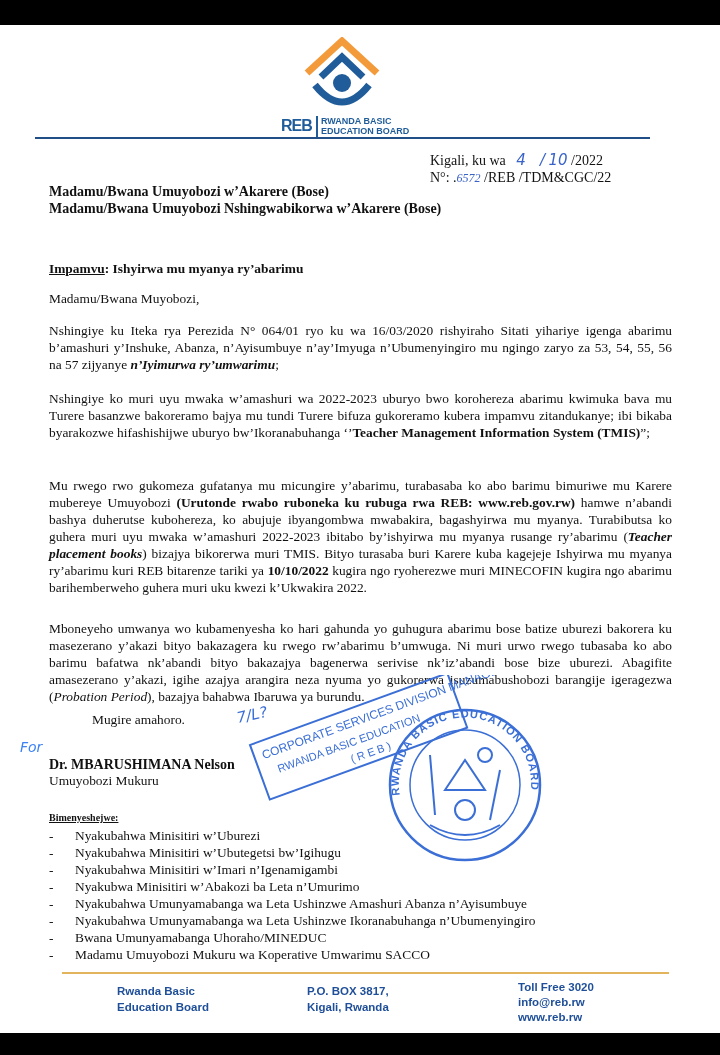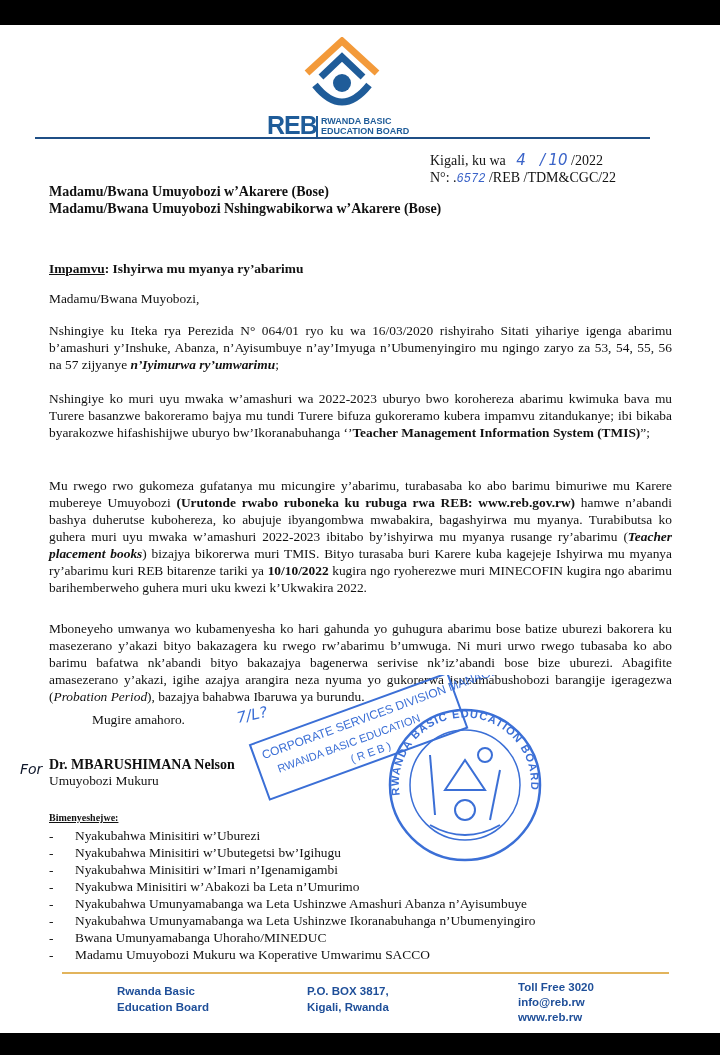--- a/index.html
+++ b/index.html
@@ -6,50 +6,50 @@
   body {
     width: 720px; height: 1055px; background: #000; position: relative; overflow: hidden;
     font-family: "Liberation Serif", serif; color: #111;
   }
   .page {
     position: absolute; left: 0; top: 25px; width: 720px; height: 1008px; background: #fff;
   }
   .logo { position: absolute; left: 263px; top: 12px; width: 160px; height: 96px; }
   .logo-mark { position: absolute; left: 38px; top: 0; width: 82px; height: 72px; }
   .logo-reb {
-    position: absolute; left: 4px; top: 76px; font-family: "Liberation Sans", sans-serif;
-    font-weight: 900; font-size: 25px; color: #1f5c99; letter-spacing: -1px; line-height: 25px;
+    position: absolute; left: 18px; top: 76px; font-family: "Liberation Sans", sans-serif;
+    font-weight: 900; font-size: 16px; color: #1f5c99; letter-spacing: -1px; line-height: 25px;
   }
   .logo-sep { position: absolute; left: 53px; top: 79px; width: 2px; height: 21px; background: #1f5c99; }
   .logo-name {
     position: absolute; left: 58px; top: 79px; font-family: "Liberation Sans", sans-serif;
     font-weight: 700; font-size: 9px; line-height: 10px; color: #1f5c99; white-space: nowrap;
   }
   .header-rule { position: absolute; left: 35px; top: 112px; width: 615px; height: 2px; background: #1f4f86; }
 
   .date-block { position: absolute; left: 430px; top: 127px; font-size: 14px; line-height: 17px; }
   .hw { font-family: "DejaVu Sans", sans-serif; color: #3a63c8; font-style: italic; font-size: 15px; }
-  .hw-small { font-family: Liberation Mono, monospace; color: #3a63c8; font-style: italic; font-size: 12px; }
+  .hw-small { font-family: Liberation Serif, serif; color: #3a63c8; font-style: italic; font-size: 12px; }
 
   .text { position: absolute; left: 49px; width: 623px; font-size: 13.4px; line-height: 17px; }
   .bold { font-weight: bold; }
   .just { text-align: justify; }
   .u { text-decoration: underline; }
   p { margin: 0; }
 
   .addressee { top: 158px; font-weight: bold; font-size: 14px; line-height: 17px; }
   .subject { top: 235px; }
   .salutation { top: 265px; }
   .para1 { top: 297px; }
   .para2 { top: 365px; }
   .para3 { top: 452px; }
   .para4 { top: 595px; }
   .closing { top: 686px; margin-left: 43px; }
 
-  .for-mark { position: absolute; left: 20px; top: 736px; font-family: "DejaVu Sans", sans-serif; font-size: 14px; color: #0f172a; font-style: italic; }
+  .for-mark { position: absolute; left: 20px; top: 714px; font-family: "DejaVu Sans", sans-serif; font-size: 14px; color: #3b82f6; font-style: italic; }
   .sig-name { position: absolute; left: 49px; top: 732px; font-size: 14px; font-weight: bold; }
   .sig-title { position: absolute; left: 49px; top: 748px; font-size: 13.4px; }
 
   .cc-heading { position: absolute; left: 49px; top: 787px; font-size: 10px; font-weight: bold; text-decoration: underline; text-align: right; }
   .cc-list { position: absolute; left: 49px; top: 802px; list-style: none; margin: 0; padding: 0; font-size: 13.4px; line-height: 17px; }
   .cc-list li { position: relative; padding-left: 26px; white-space: nowrap; }
   .cc-list li .dash { position: absolute; left: 0; top: 0; }
 
   .stamp { position: absolute; left: 230px; top: 650px; width: 320px; height: 190px; pointer-events: none; }
 

